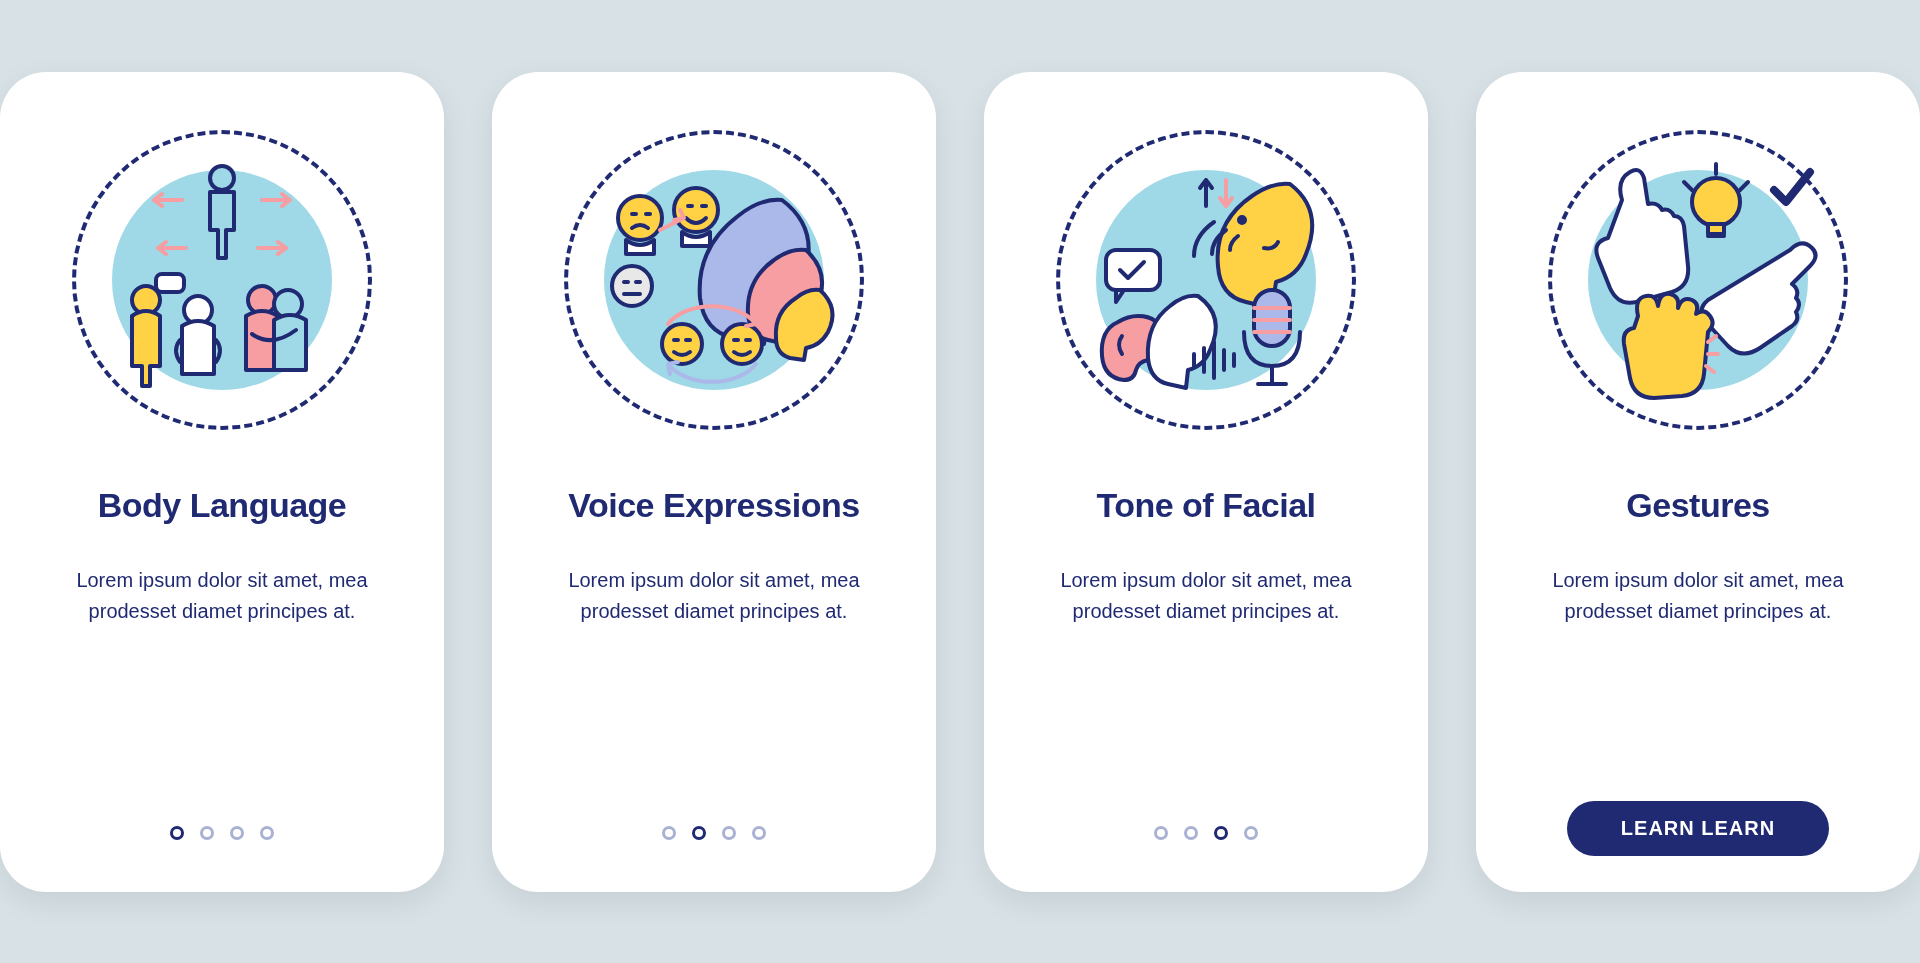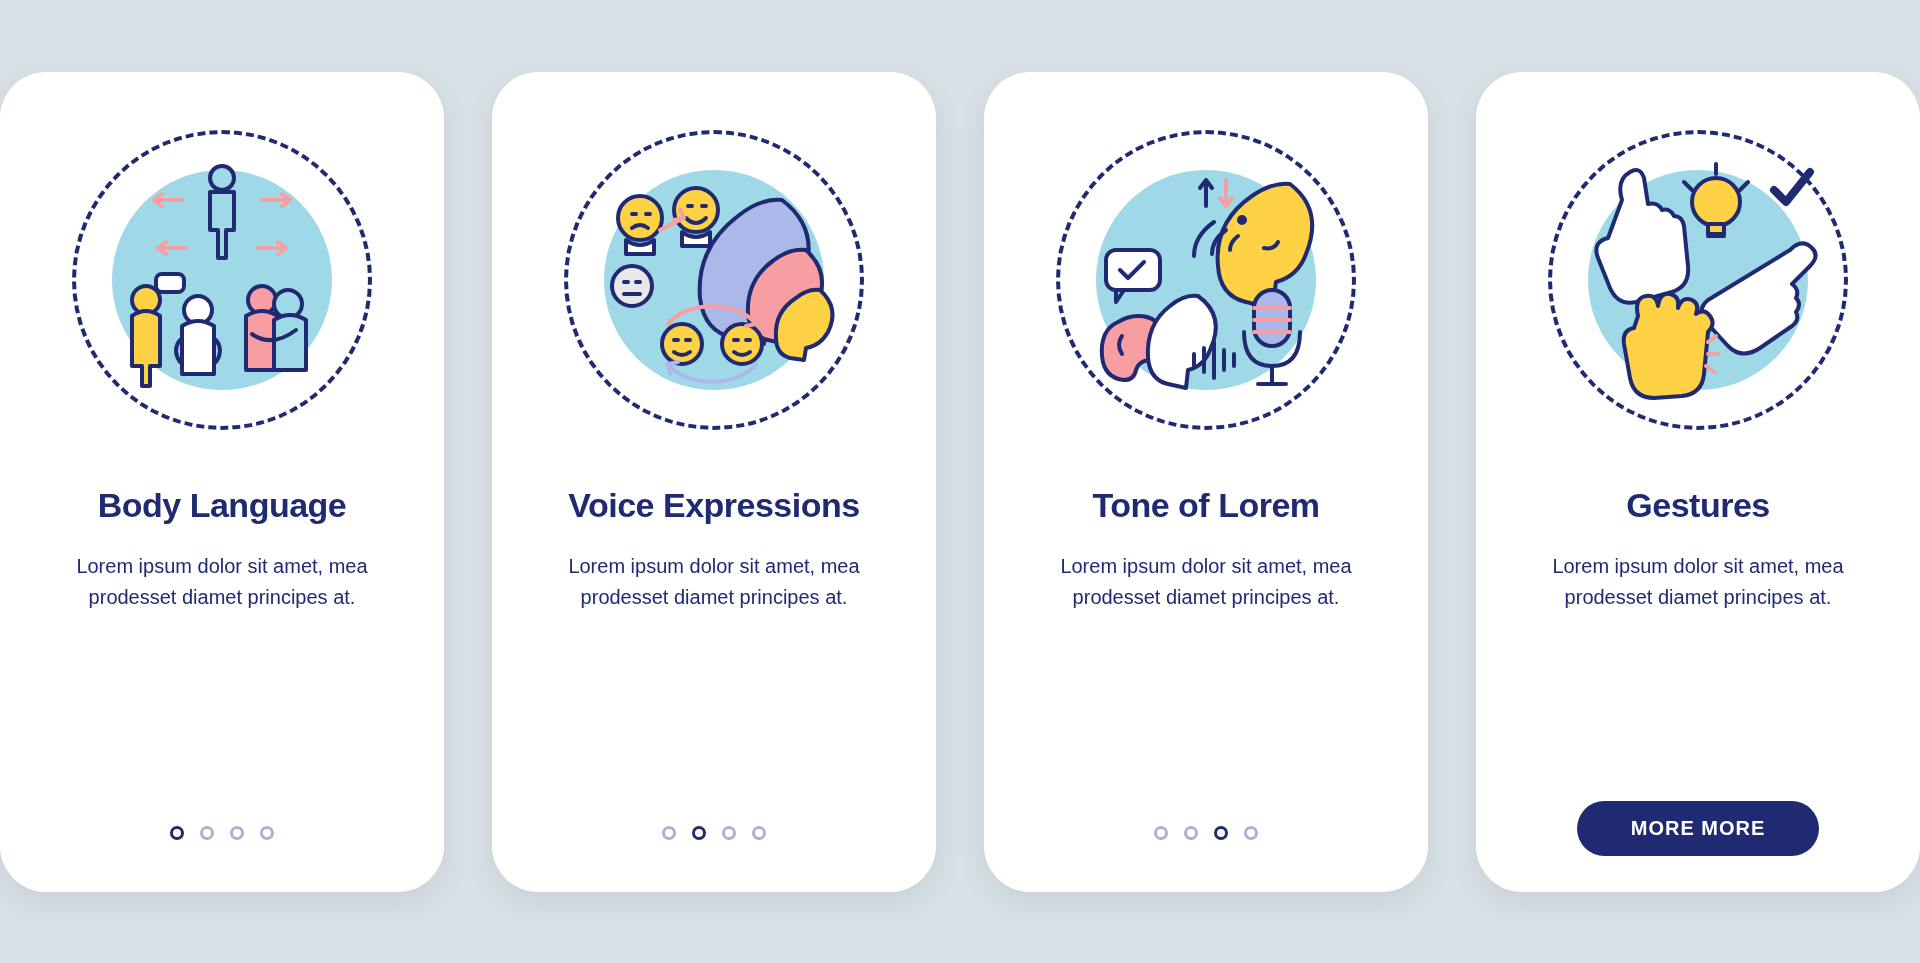--- a/index.html
+++ b/index.html
@@ -59,21 +59,21 @@
     font-weight: 800;
     margin-top: 56px;
     text-align: center;
     letter-spacing: -0.5px;
   }
   .body {
     color: #1f2a72;
     font-size: 20px;
     line-height: 1.55;
     text-align: center;
-    margin-top: 26px;
+    margin-top: 40px;
     padding: 0 6px;
   }
   .dots {
     position: absolute;
     bottom: 52px;
     display: flex;
     gap: 16px;
   }
   .dot {
     width: 14px;
@@ -220,21 +220,21 @@
 
         <rect x="188" y="150" width="36" height="56" rx="18" fill="#aab8ea"></rect>
         <path d="M188 168 h36 M188 180 h36 M188 192 h36" stroke="#f79ea2"></path>
         <path d="M178 192 q0 34 28 34 q28 0 28 -34"></path>
         <path d="M206 226 v18 M192 244 h28"></path>
 
         <path d="M128 214 v12 M138 208 v24 M148 202 v36 M158 210 v20 M168 214 v12"></path>
       </g>
     </svg>
   </div>
-  <h2 class="title">Tone of Lorem</h2>
+  <h2 class="title">Tone of Facial</h2>
   <p class="body">Lorem ipsum dolor sit amet, mea prodesset diamet principes at.</p>
   <div class="dots">
     <span class="dot"></span>
     <span class="dot"></span>
     <span class="dot active"></span>
     <span class="dot"></span>
   </div>
 </div>
 
 <div class="card">
@@ -256,14 +256,14 @@
         <path d="M232 110 q12 -12 22 -2 q8 8 -2 18 l-18 18 q8 6 4 14 q6 6 0 14 q4 8 -4 14 l-32 22 q-18 12 -32 -2 l-22 -24 q-10 -12 2 -22 z" fill="#fff"></path>
 
         <path d="M80 176 q-4 -18 8 -20 q10 -2 12 10 q2 -14 12 -12 q10 2 8 14 q4 -12 14 -8 q8 4 4 14 q8 -6 14 2 q6 8 -2 16 l-4 42 q-2 20 -22 22 l-28 2 q-20 0 -24 -20 l-6 -34 q-2 -14 10 -16 z" fill="#ffd246"></path>
 
         <path d="M150 202 l8 -6 M150 214 h10 M148 226 l8 6" stroke="#f79ea2"></path>
       </g>
     </svg>
   </div>
   <h2 class="title">Gestures</h2>
   <p class="body">Lorem ipsum dolor sit amet, mea prodesset diamet principes at.</p>
-  <button class="cta">MORE MORE</button>
+  <button class="cta">LEARN LEARN</button>
 </div>
 
 </body></html>

